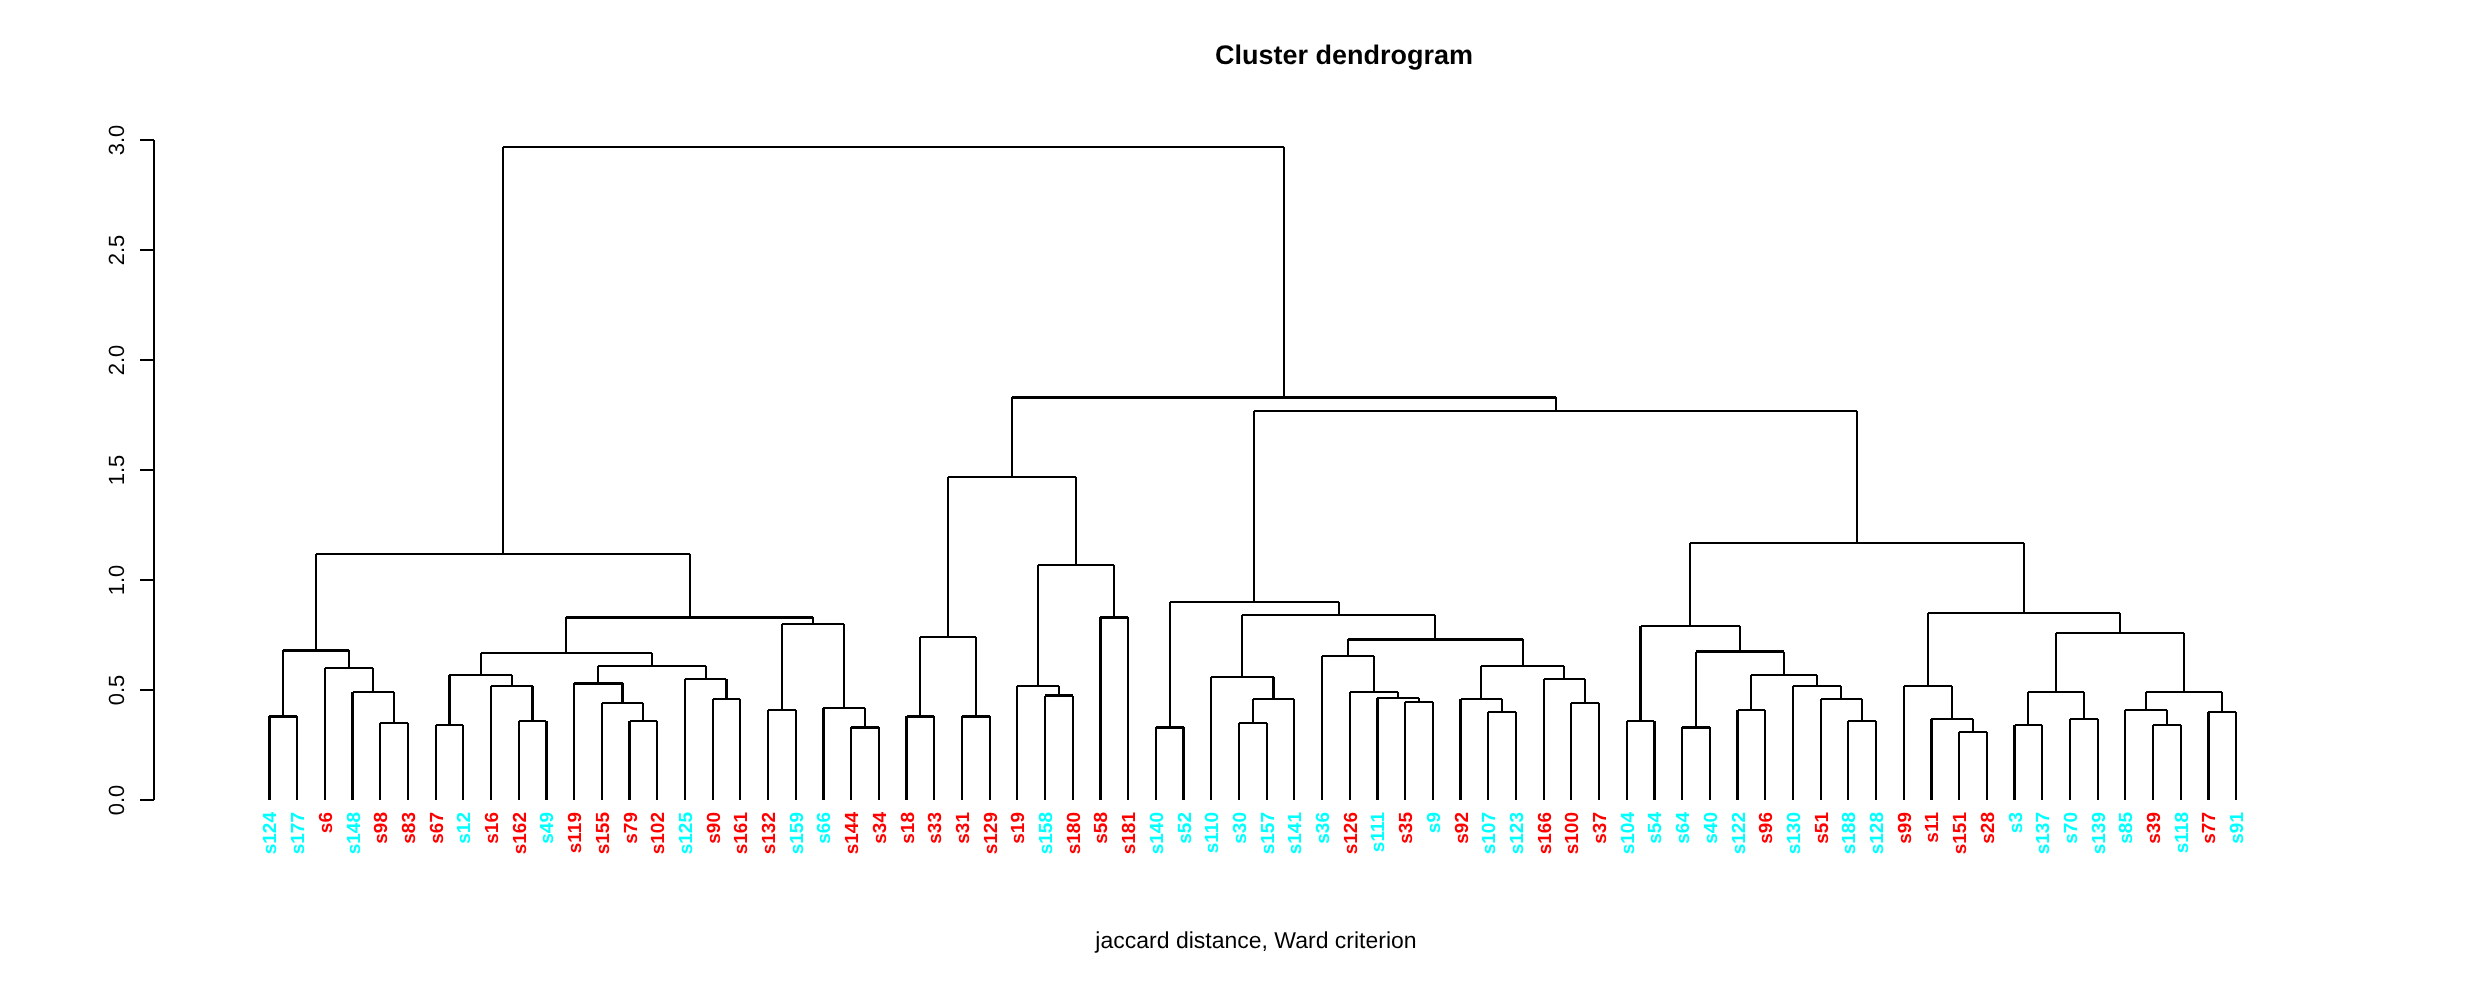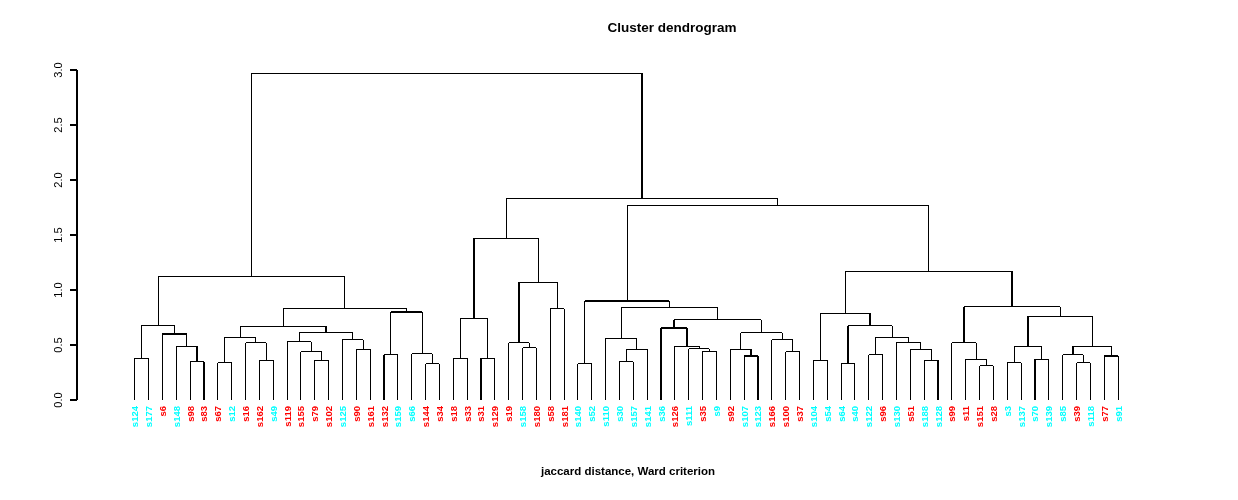--- a/index.html
+++ b/index.html
@@ -1,21 +1,21 @@
 <!DOCTYPE html>
 <html><head>
 <meta charset="utf-8">
 <style>
   html,body{margin:0;padding:0;background:#ffffff;}
   #page{position:relative;width:1238px;height:500px;background:#ffffff;overflow:hidden;
         font-family:"Liberation Sans",sans-serif;}
   #title{position:absolute;top:20px;left:628px;transform:translateX(-50%);
          font-size:13.5px;font-weight:bold;color:#000;white-space:nowrap;margin-left:44px;}
   #caption{position:absolute;top:465px;left:628px;transform:translateX(-50%);
-           font-size:11.5px;color:#000;white-space:nowrap;font-weight:bold;}
+           font-size:11.5px;color:#000;white-space:nowrap;}
   svg{position:absolute;top:0;left:0;}
 </style>
 </head>
 <body>
 
 <div id="page">
   <div id="title">Cluster dendrogram</div>
   <svg id="plot" width="1238" height="500" viewBox="0 0 1238 500">
       <text transform="translate(138.2,406) rotate(-90)" text-anchor="end" font-size="9.5px" font-weight="bold" fill="#00FFFF">s124</text>
       <text transform="translate(152.04999999999998,406) rotate(-90)" text-anchor="end" font-size="9.5px" font-weight="bold" fill="#00FFFF">s177</text>

